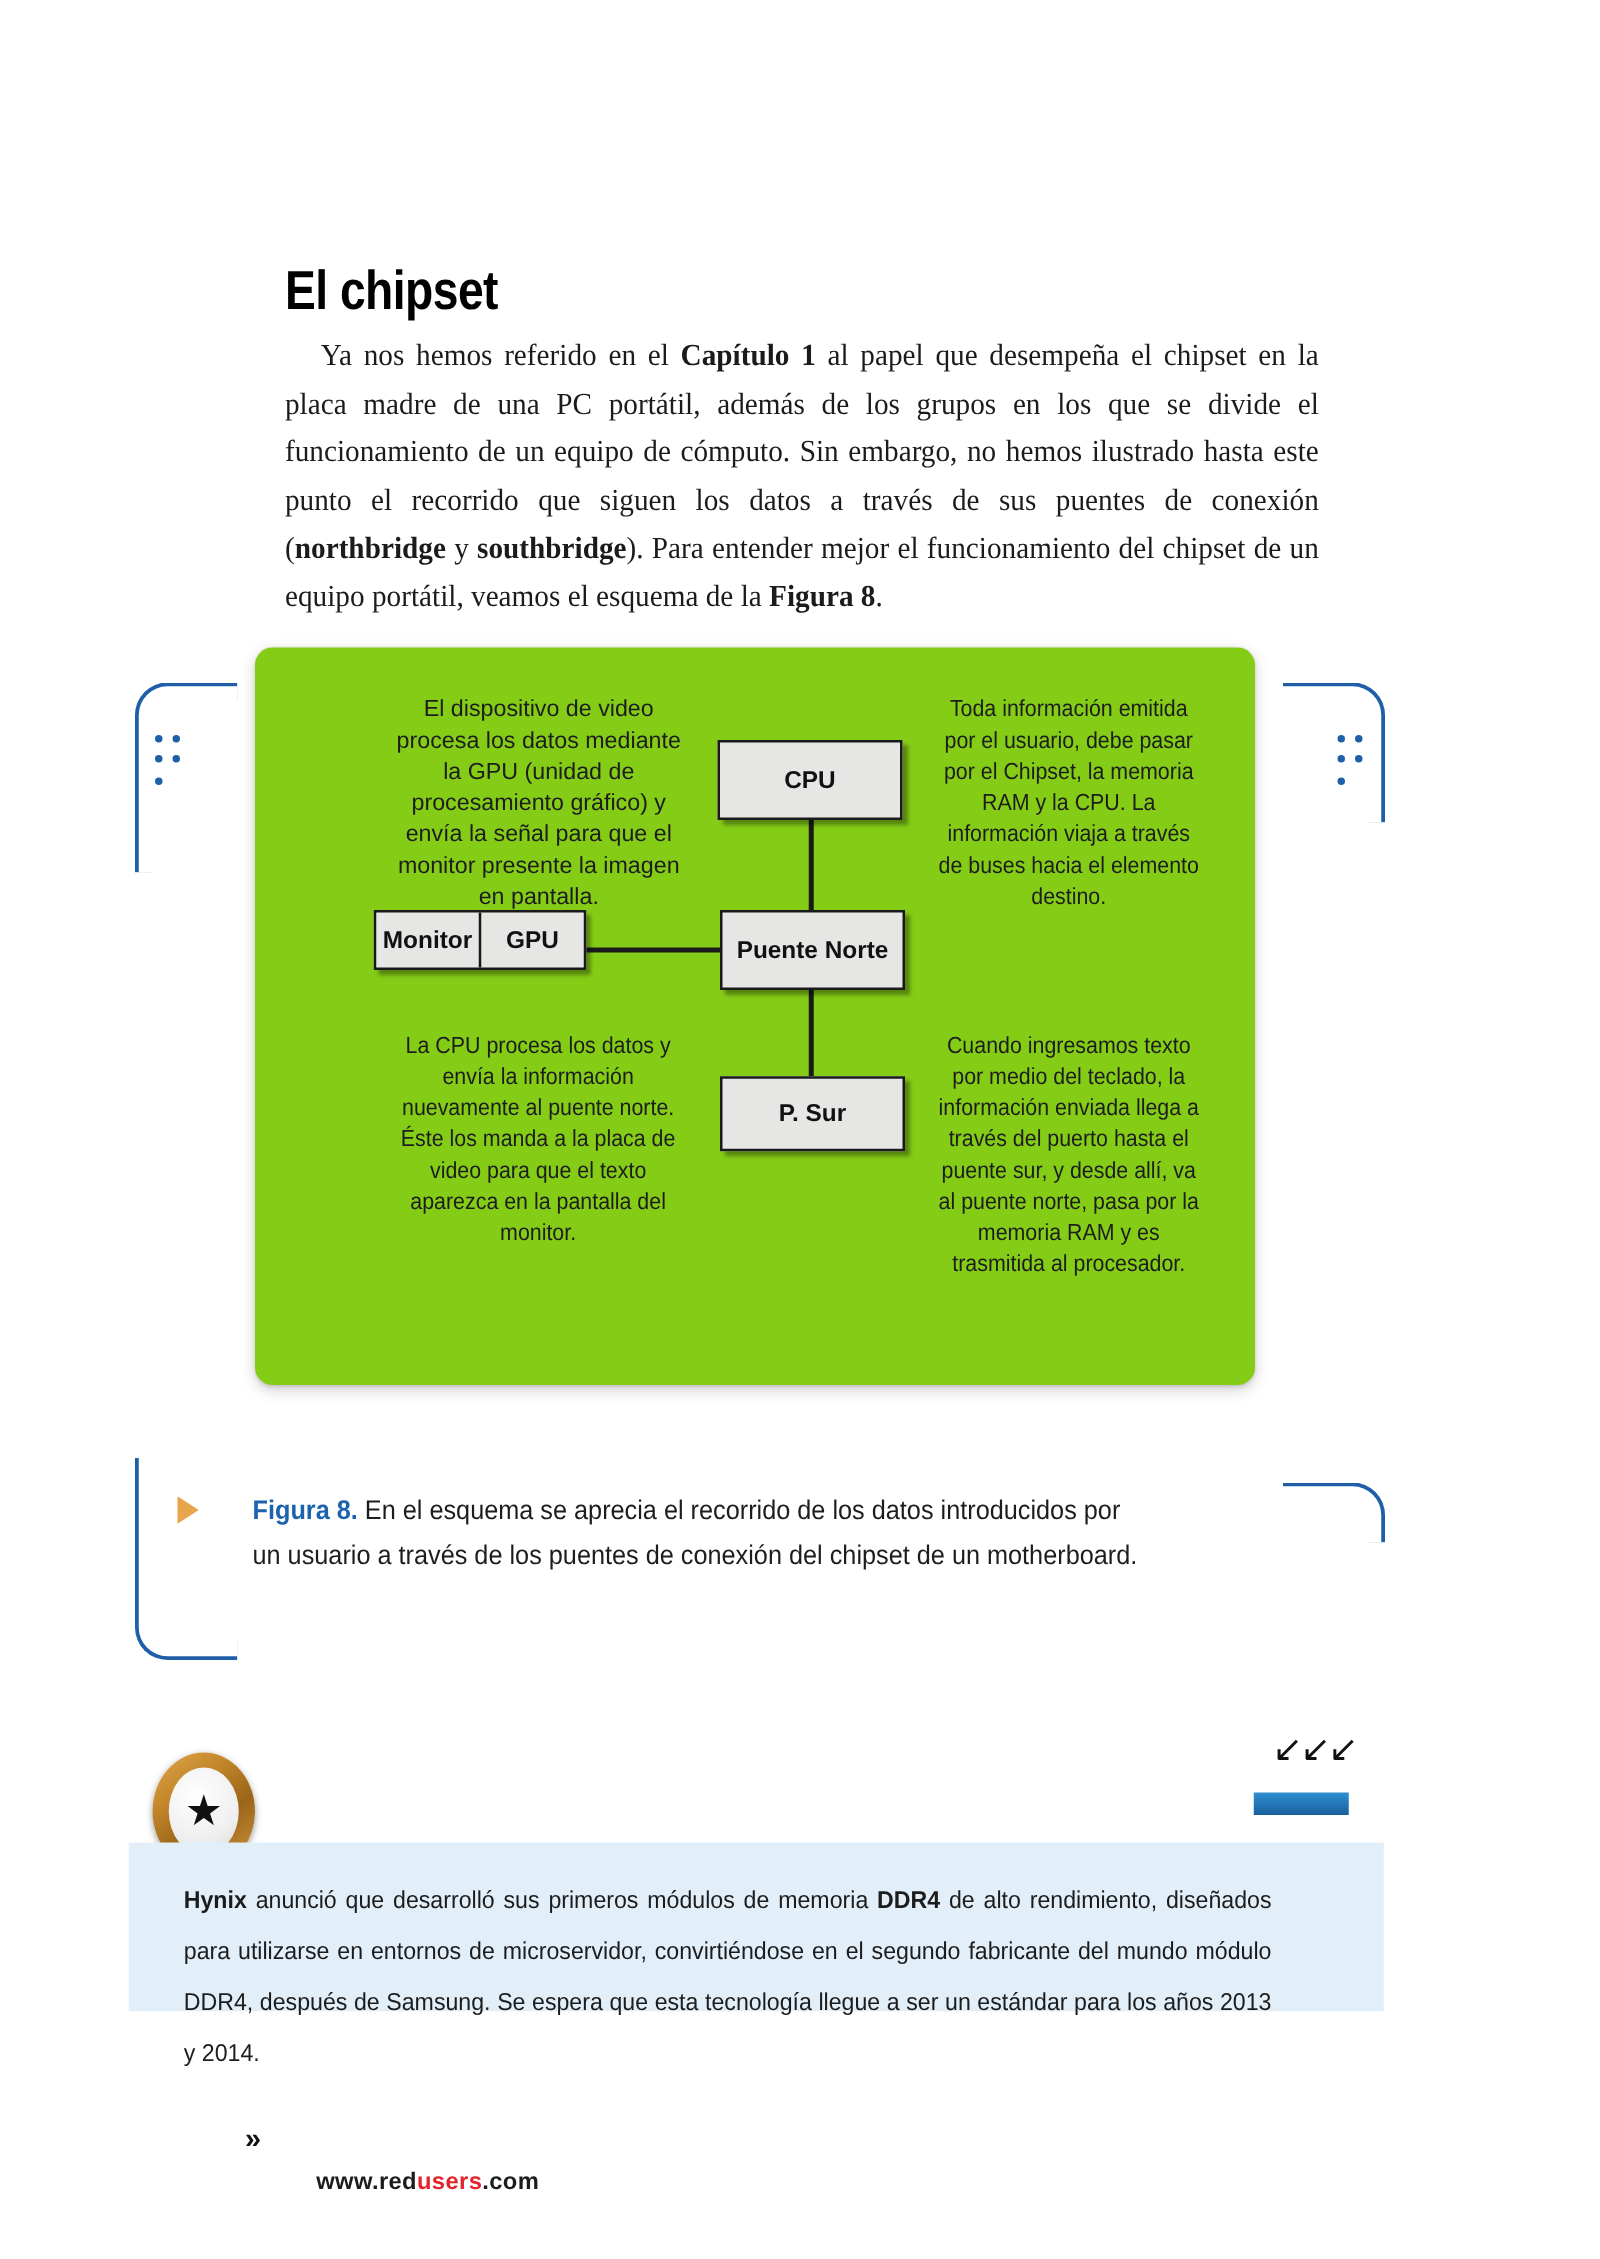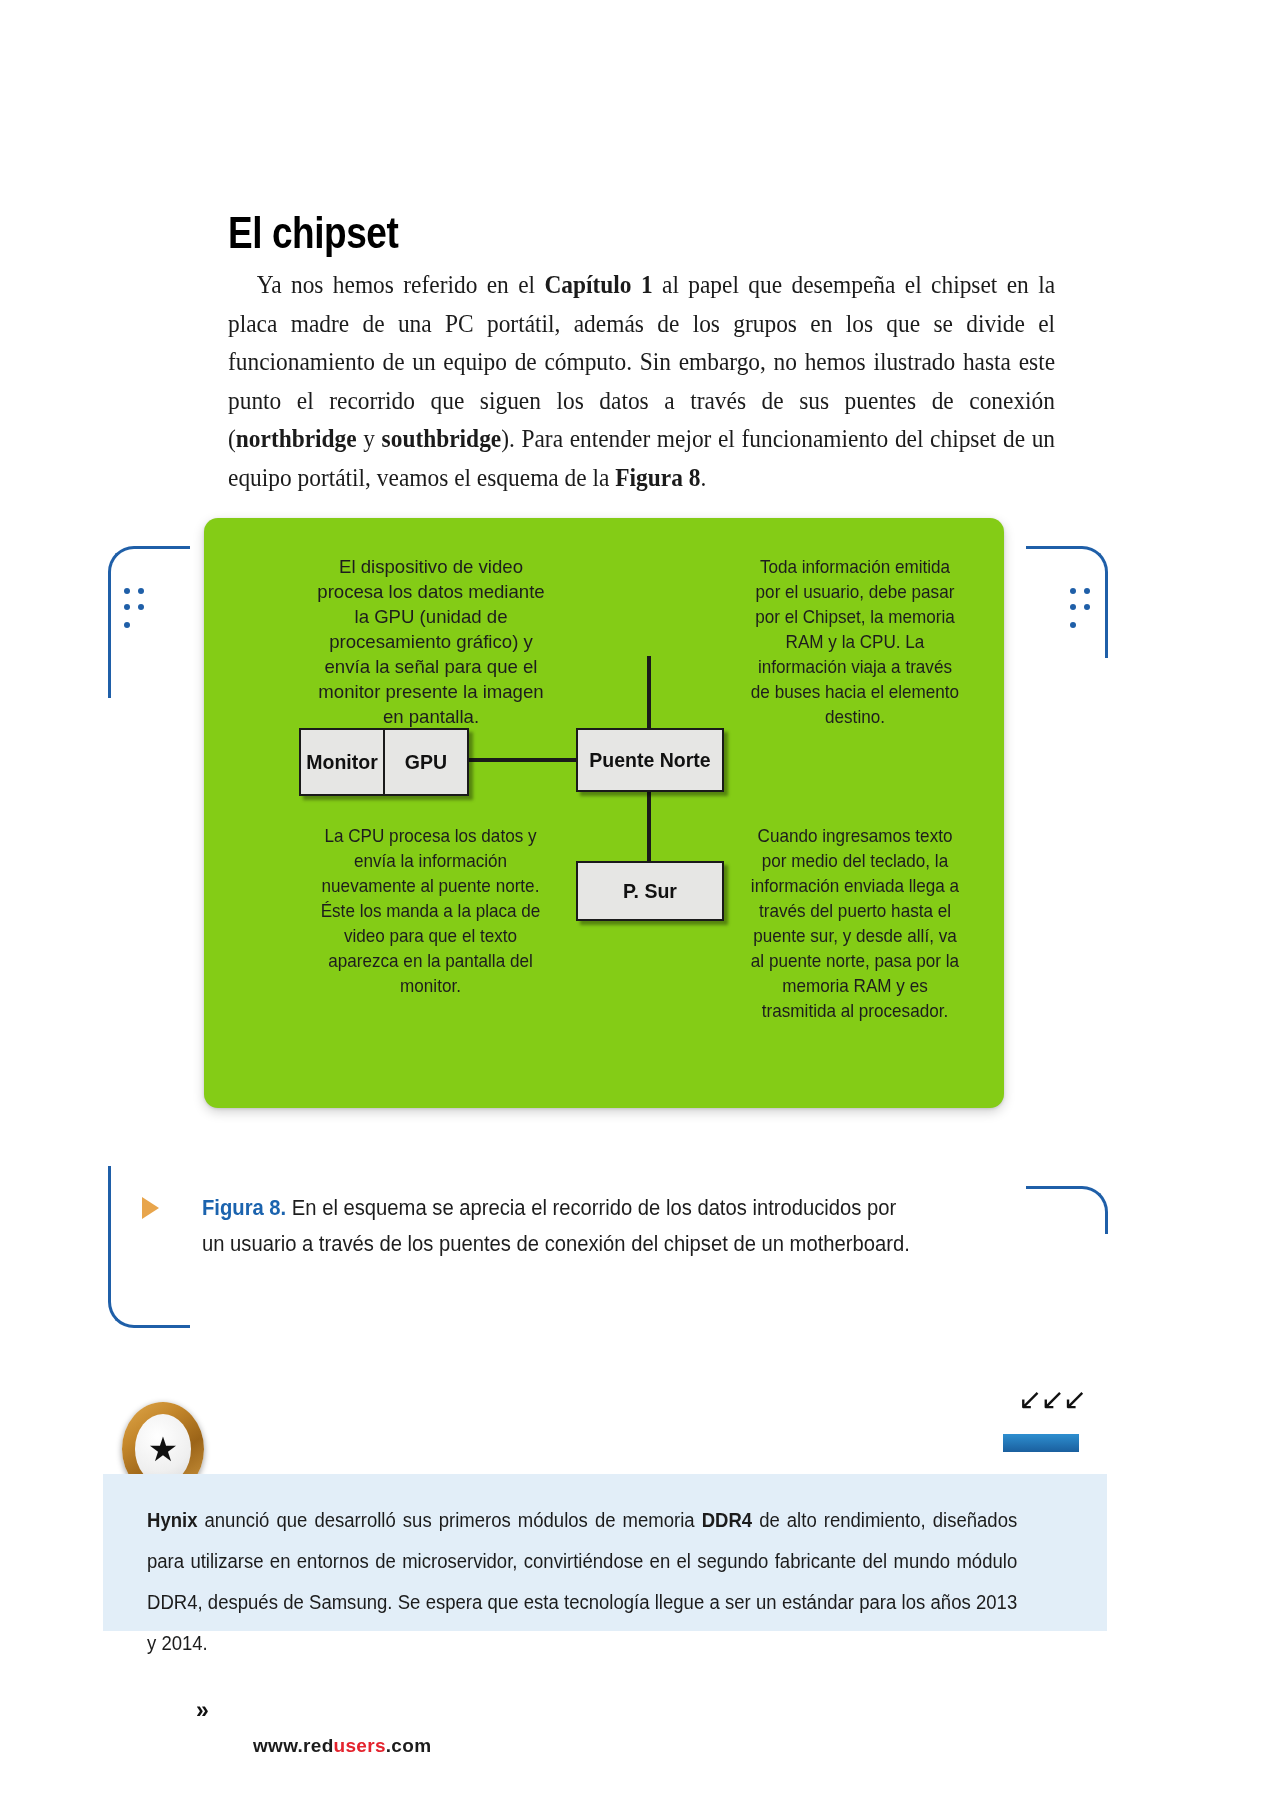--- a/index.html
+++ b/index.html
@@ -101,21 +101,21 @@
   
   .dbox {
     position:absolute; background:#e6e6e4;
     border:2.5px solid #1a1a1a;
     box-shadow: 4px 4px 3px rgba(0,0,0,0.35);
     display:flex; align-items:center; justify-content:center;
     font-family:"Liberation Sans",sans-serif;
     font-weight:bold; font-size:19.5px; color:#111;
   }
   .box-cpu { left:370px; top:74px; width:148px; height:64px; }
-  .box-mongpu { left:95px; top:210px; width:170px; height:68px; padding:0; }
+  .box-mongpu { left:95px; top:210px; width:170px; height:48px; padding:0; }
   .box-mongpu .half { flex:1; display:flex; align-items:center; justify-content:center; height:100%; }
   .box-mongpu .half.first { border-right:2.5px solid #1a1a1a; }
   .box-pn { left:372px; top:210px; width:148px; height:64px; }
   .box-ps { left:372px; top:343px; width:148px; height:60px; }
 
   .line { position:absolute; background:#1a1a1a; }
   .l-cpu-pn { left:443px; top:138px; width:3.5px; height:72px; }
   .l-gpu-pn { left:265px; top:240px; width:107px; height:3.5px; }
   .l-pn-ps { left:443px; top:274px; width:3.5px; height:69px; }
 
@@ -166,21 +166,21 @@
     display:flex; align-items:center; justify-content:center;
     box-shadow: 0 2px 6px rgba(0,0,0,0.4);
   }
   .badge .inner {
     width:56px; height:70px; border-radius:50%;
     background: radial-gradient(circle at 40% 32%, #ffffff 0%, #efefef 60%, #d6d6d6 100%);
     display:flex; align-items:center; justify-content:center;
   }
   .badge .star { font-size:34px; line-height:1; color:#111; }
   .co-body {
-    position:absolute; left:0; top:68px; width:1004px; height:157px;
+    position:absolute; left:0; top:68px; width:1004px; height:135px;
     background:#e2eef8;
     padding:26px 44px 0 44px;
   }
   .co-body p {
     font-family:"Liberation Sans Narrow","Liberation Sans",sans-serif;
     font-size:19.5px; line-height:41px; color:#1c1c1c;
     text-align:justify;
     transform: scaleX(0.95); transform-origin:left top;
   }
   .co-body b { font-weight:bold; }
@@ -242,20 +242,21 @@
     <div class="fig-card">
       <div class="annot an-tl">El dispositivo de video procesa los datos mediante la GPU (unidad de procesamiento gráfico) y envía la señal para que el monitor presente la imagen en pantalla.</div>
       <div class="annot an-tr cond">Toda información emitida por el usuario, debe pasar por el Chipset, la memoria RAM y la CPU. La información viaja a través de buses hacia el elemento destino.</div>
       <div class="annot an-bl cond">La CPU procesa los datos y envía la información nuevamente al puente norte. Éste los manda a la placa de video para que el texto aparezca en la pantalla del monitor.</div>
       <div class="annot an-br cond">Cuando ingresamos texto por medio del teclado, la información enviada llega a través del puerto hasta el puente sur, y desde allí, va al puente norte, pasa por la memoria RAM y es trasmitida al procesador.</div>
 
       <div class="line l-cpu-pn"></div>
       <div class="line l-gpu-pn"></div>
       <div class="line l-pn-ps"></div>
 
+      <div class="dbox box-cpu">CPU</div>
       <div class="dbox box-mongpu">
         <div class="half first">Monitor</div>
         <div class="half">GPU</div>
       </div>
       <div class="dbox box-pn">Puente Norte</div>
       <div class="dbox box-ps">P. Sur</div>
     </div>
   </div>
 
   <div class="cap-tri"></div>

